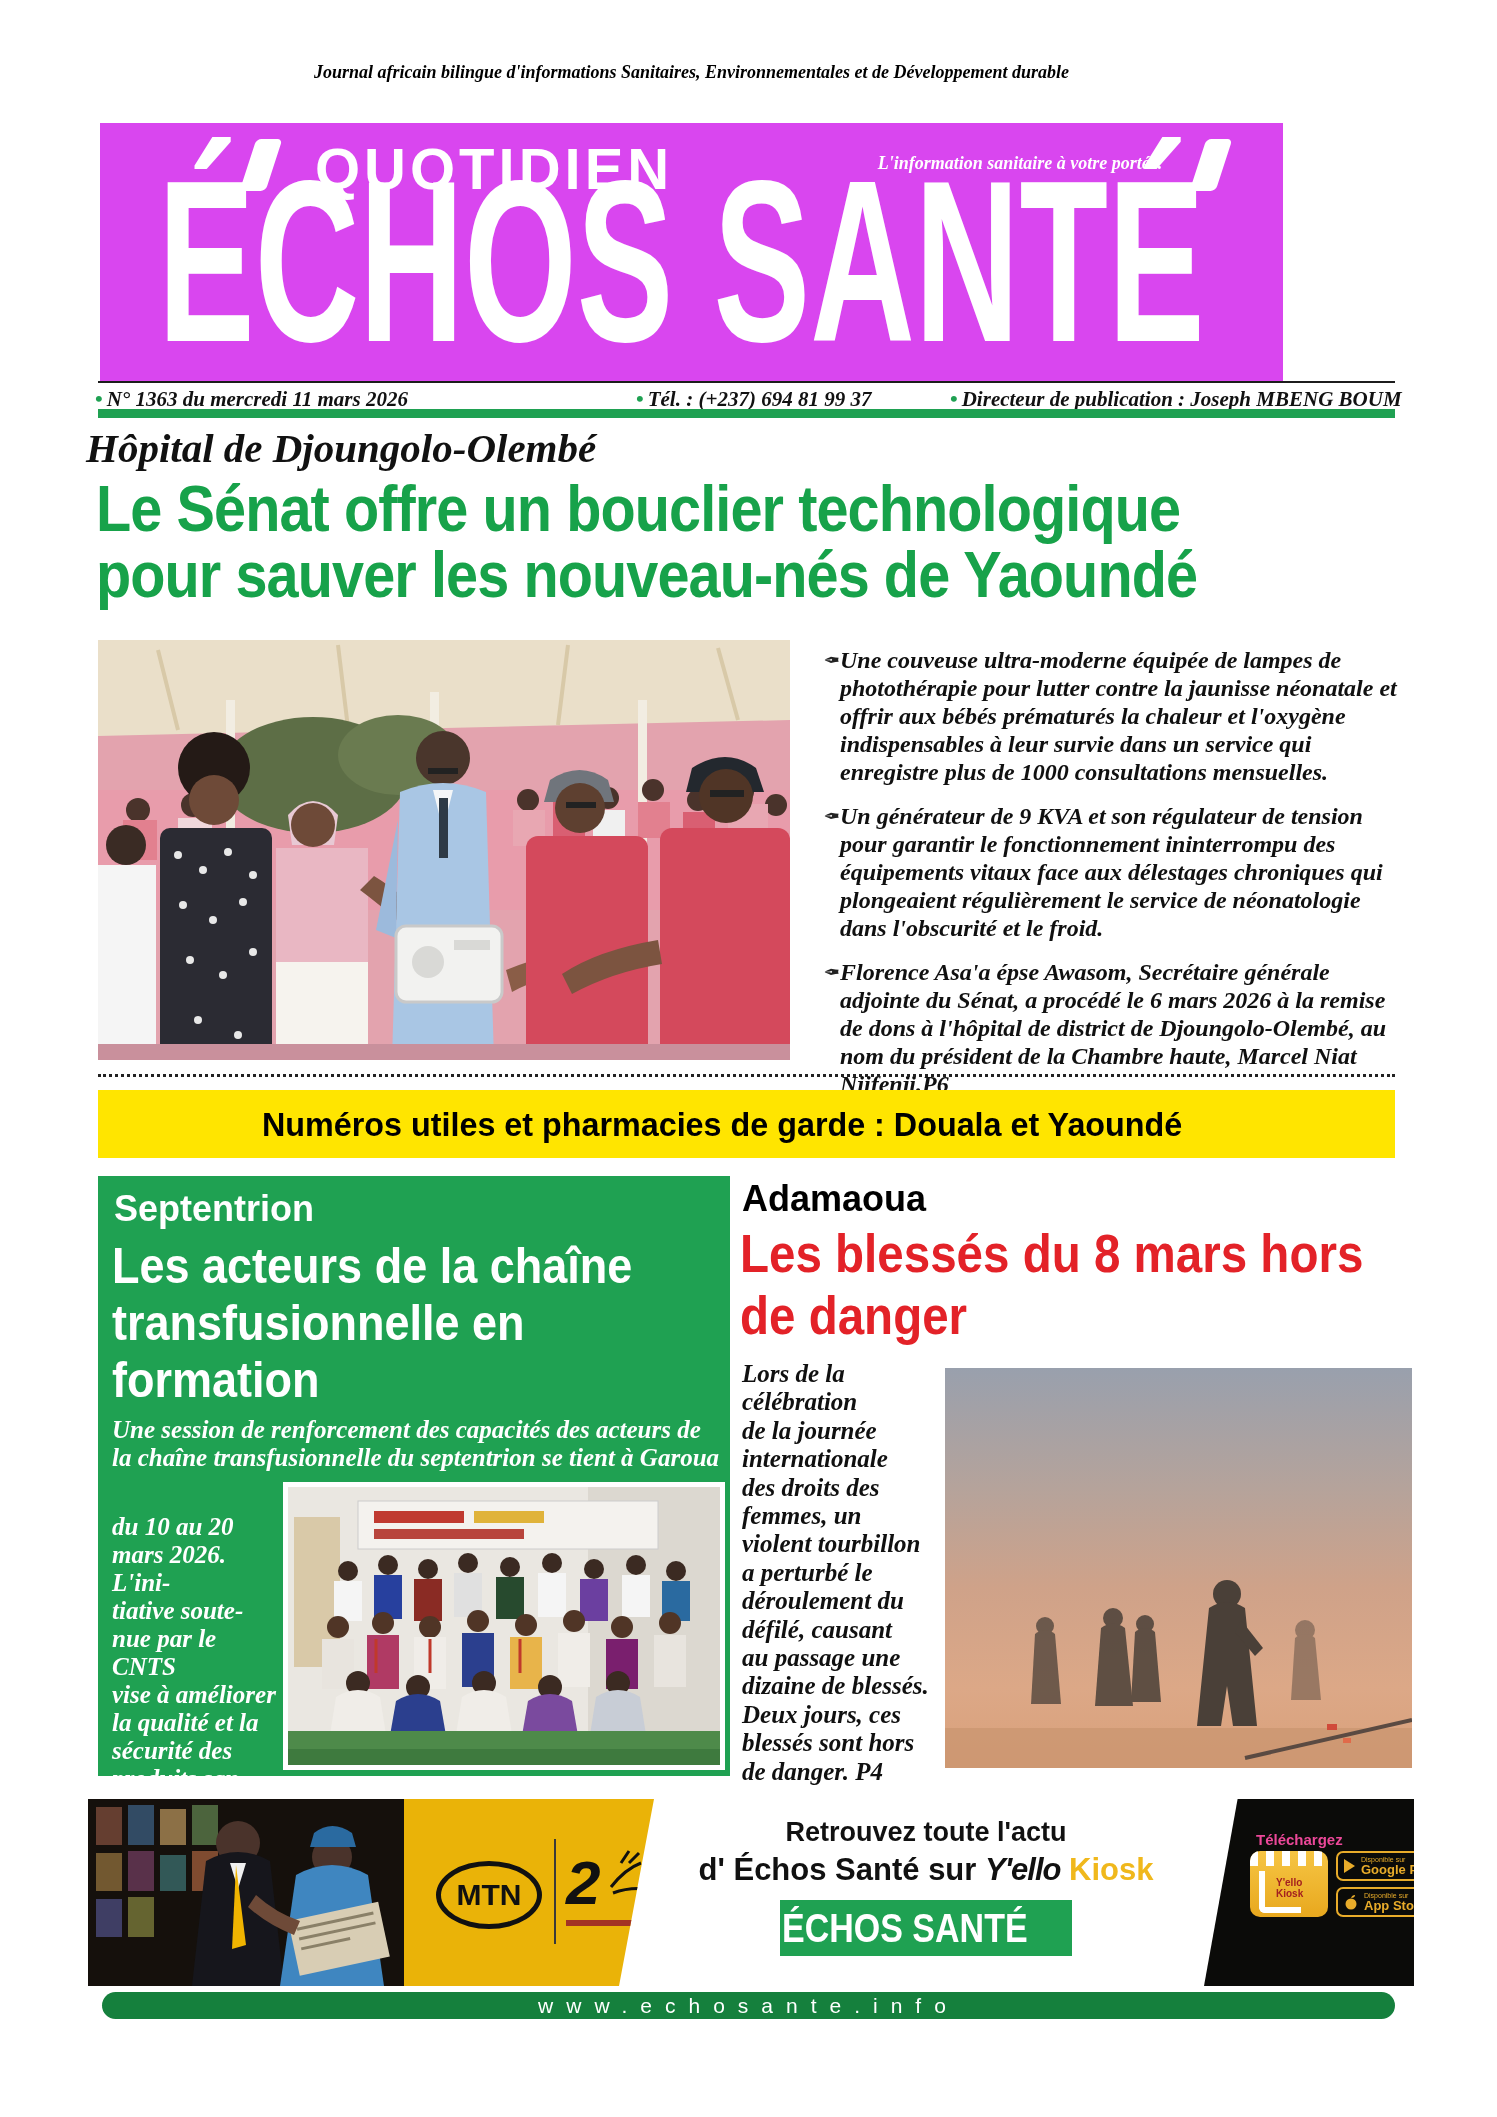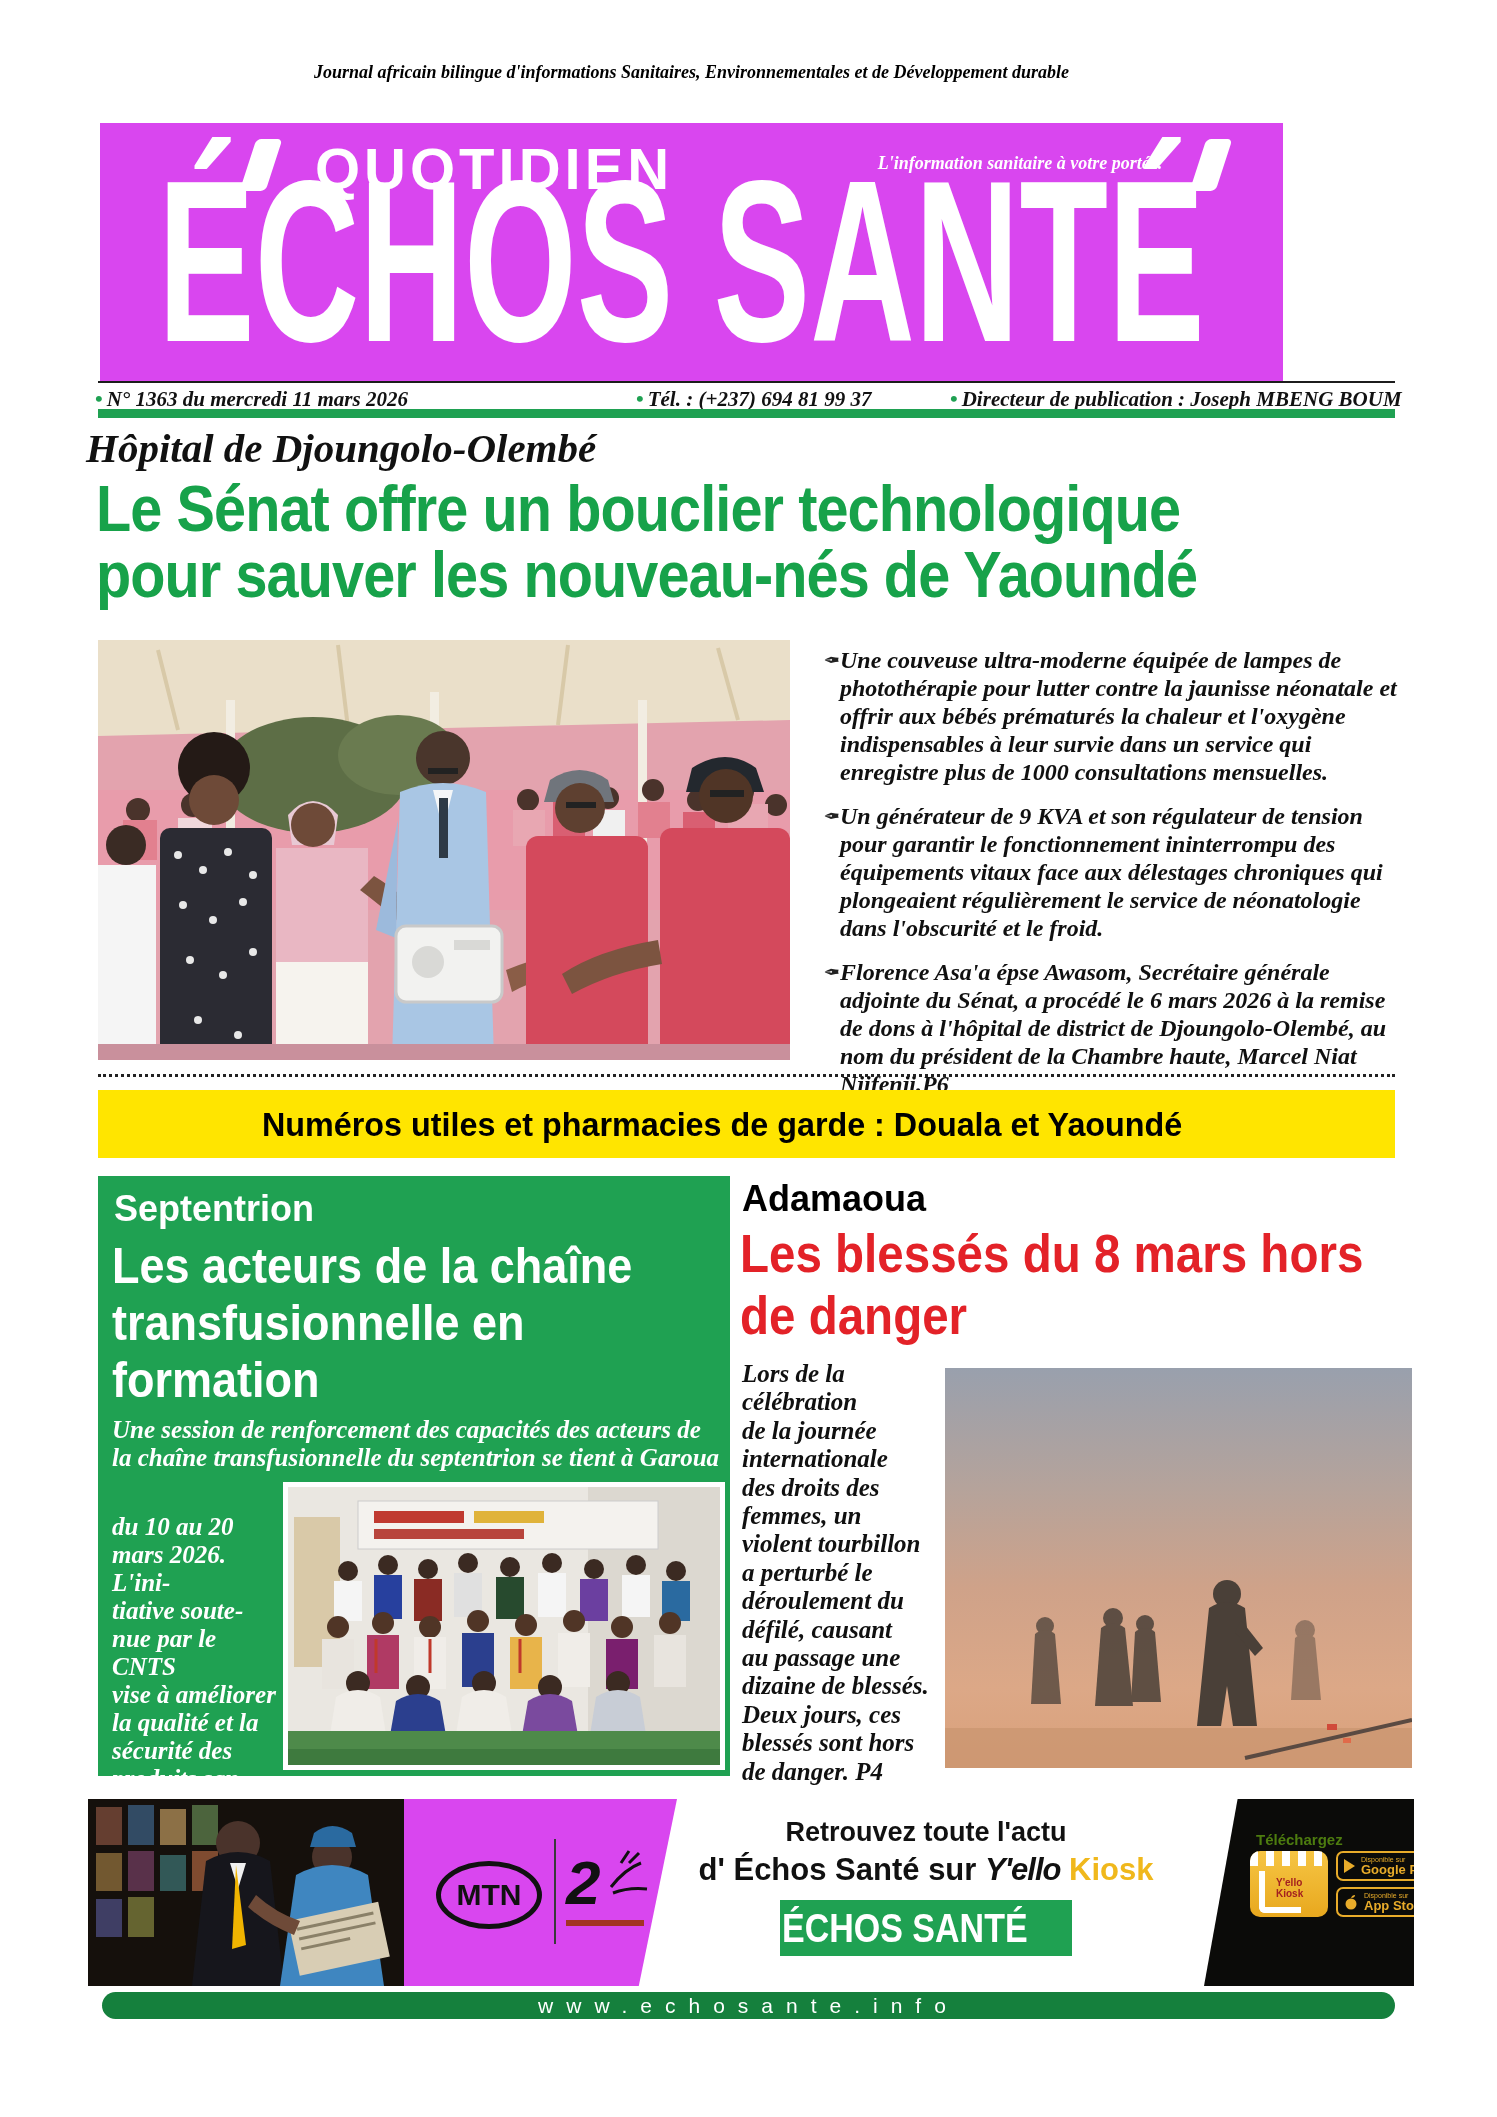--- a/index.html
+++ b/index.html
@@ -35,31 +35,31 @@
   .gh{color:#fff;font-weight:bold;font-size:50px;line-height:57px;}
   .gi{color:#fff;font-size:25px;line-height:28px;}
   .gb{color:#fff;font-size:25px;line-height:28px;margin-top:37px;}
   .photoframe{border:5px solid #fff;}
   
   .ak{color:#000;font-weight:bold;font-size:36px;}
   .ah{color:#E32228;font-weight:bold;font-size:54px;line-height:62px;}
   .ab{font-size:25px;line-height:28.4px;color:#101010;}
   
   .banner{background:#fff;}
-  .b-yellow{background:#d946ef;clip-path:polygon(0 0,100% 0,86% 100%,0 100%);padding-left:23px;}
+  .b-yellow{background:#eab308;clip-path:polygon(0 0,100% 0,86% 100%,0 100%);}
   .b-black{background:#0b0b09;clip-path:polygon(16% 0,100% 0,100% 100%,0 100%);}
   .mtn-oval{border:5px solid #111;border-radius:50%;display:flex;align-items:center;justify-content:center;}
   .mtn-oval span{font-weight:bold;font-size:30px;color:#111;}
   .bline1{font-weight:bold;font-size:27px;color:#111;}
   .bline2{font-weight:bold;font-size:31px;color:#111;}
   .yello{font-style:italic;letter-spacing:-1px;}
   .kiosk{color:#F0B81C;}
   .brandbox{background:#1FA152;display:flex;align-items:center;justify-content:center;}
   .brandbox span{color:#fff;font-weight:bold;font-size:40px;white-space:nowrap;}
-  .dl{color:#4d7c0f;font-size:15px;font-weight:bold;}
+  .dl{color:#ec4899;font-size:15px;font-weight:bold;}
   .badge{width:112px;height:30px;border:2px solid #E9AC2A;border-radius:7px;display:flex;align-items:center;
          padding:0 6px;box-sizing:border-box;gap:6px;}
   .badge .txt{line-height:1;}
   .badge .top{display:block;font-size:7px;color:#E9AC2A;}
   .badge .bot{display:block;font-size:13px;font-weight:bold;color:#E9AC2A;}
   .playtri{width:0;height:0;border-left:11px solid #E9AC2A;border-top:7px solid transparent;border-bottom:7px solid transparent;}
   .appicon{background:linear-gradient(#f6c544,#e8a81e);border-radius:10px;overflow:hidden;}
   .awning{height:15px;background:repeating-linear-gradient(90deg,#fff 0 8px,rgba(255,255,255,0) 8px 16px);}
   .lshape{position:absolute;left:9px;top:20px;width:36px;height:36px;border-left:6px solid #fff;border-bottom:6px solid #fff;border-radius:0 0 0 6px;}
   .ai-label{position:absolute;left:26px;top:26px;font-size:10px;font-weight:bold;color:#a32020;}

